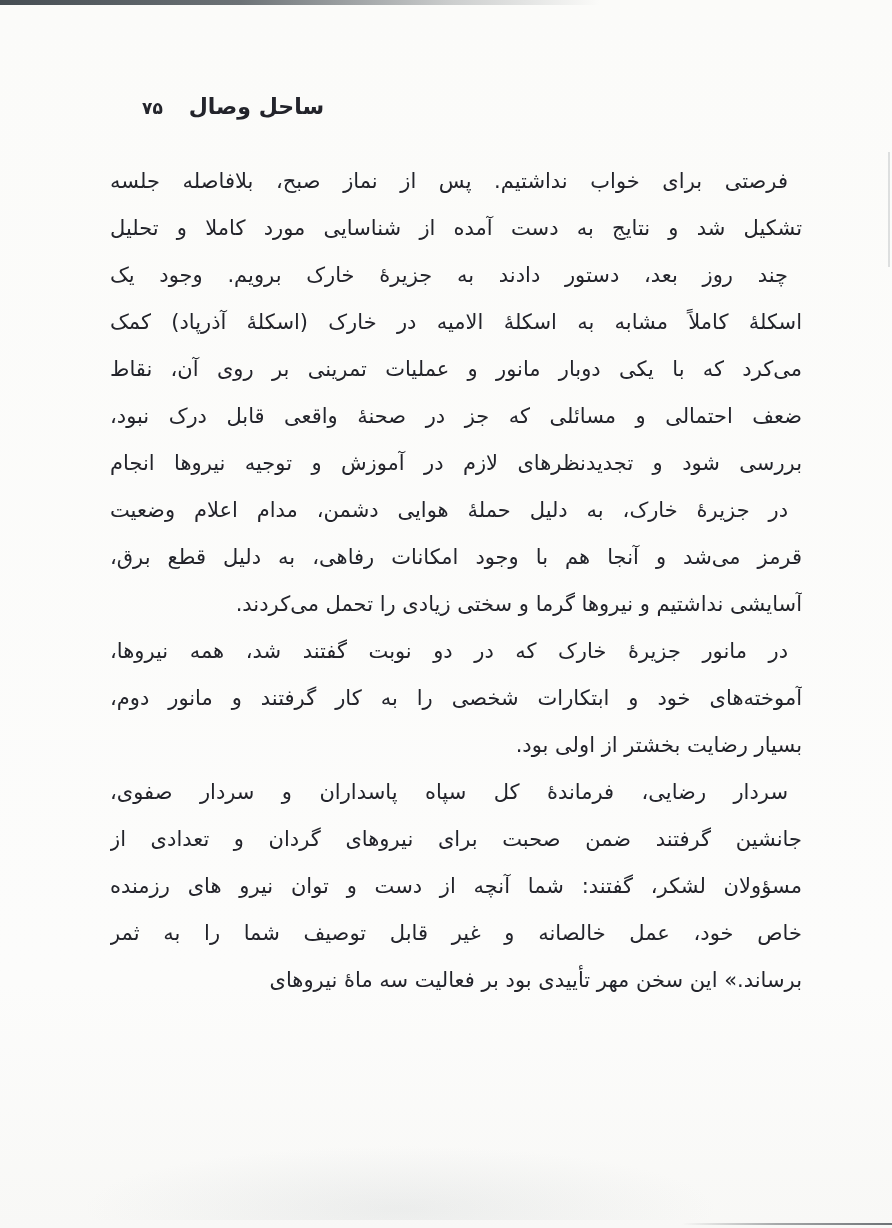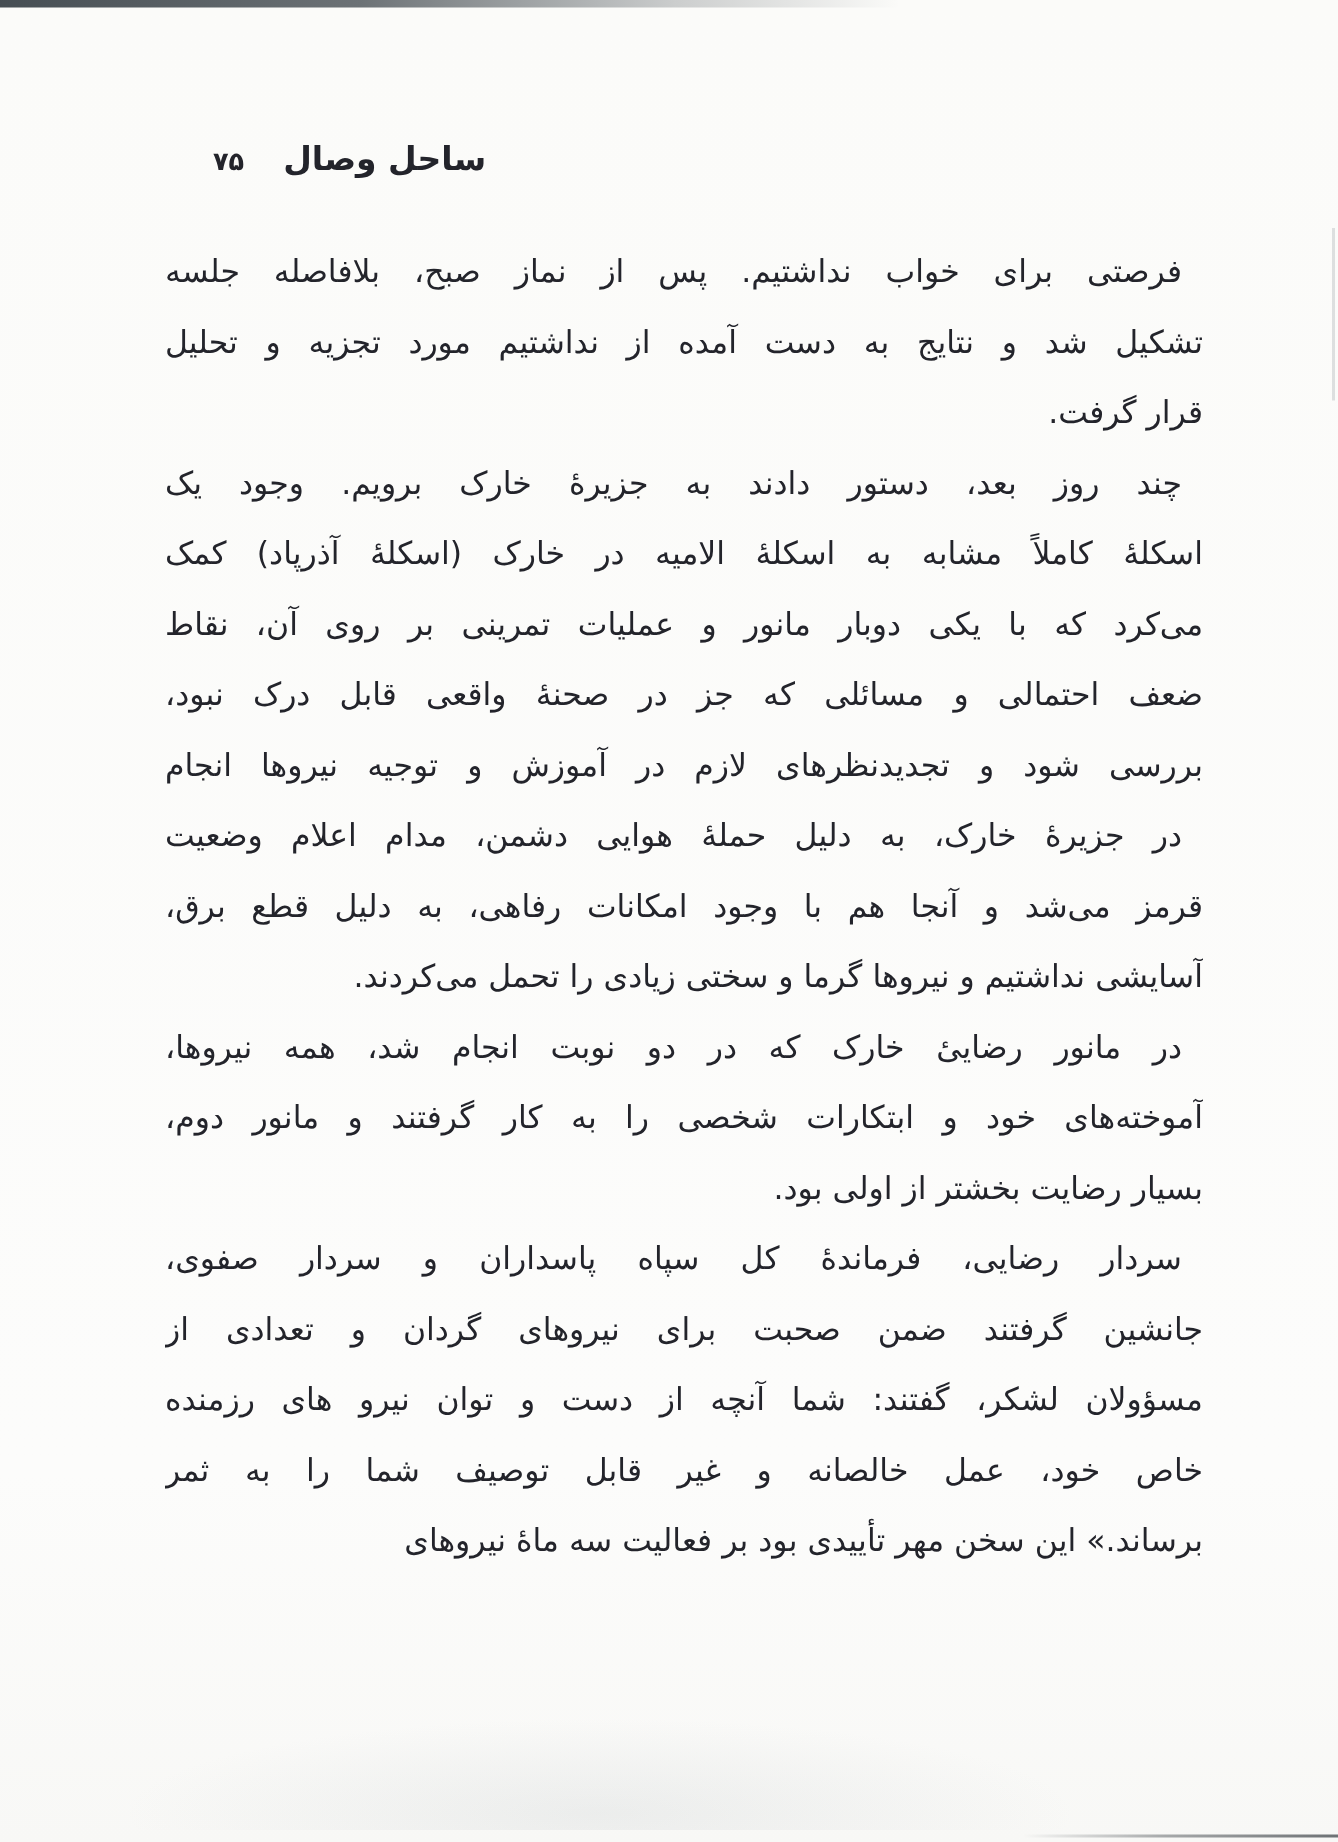--- a/index.html
+++ b/index.html
@@ -103,37 +103,36 @@
   <div class="scan-edge-right"></div>
 
   <header class="running-head">
     <span class="book-title">ساحل وصال</span>
     <span class="page-number">۷۵</span>
   </header>
 
   <main class="text-block">
       <div class="paragraph">
         <div class="line first">فرصتی برای خواب نداشتیم. پس از نماز صبح، بلافاصله جلسه</div>
-        <div class="line">تشکیل شد و نتایج به دست آمده از نداشتیم مورد تجزیه و تحلیل</div>
-        <div class="line last">قرار گرفت.</div>
+        <div class="line">تشکیل شد و نتایج به دست آمده از شناسایی مورد کاملا و تحلیل</div>
       </div>
       <div class="paragraph">
         <div class="line first">چند روز بعد، دستور دادند به جزیرهٔ خارک برویم. وجود یک</div>
         <div class="line">اسکلهٔ کاملاً مشابه به اسکلهٔ الامیه در خارک (اسکلهٔ آذرپاد) کمک</div>
         <div class="line">می‌کرد که با یکی دوبار مانور و عملیات تمرینی بر روی آن، نقاط</div>
         <div class="line">ضعف احتمالی و مسائلی که جز در صحنهٔ واقعی قابل درک نبود،</div>
         <div class="line">بررسی شود و تجدیدنظرهای لازم در آموزش و توجیه نیروها انجام</div>
       </div>
       <div class="paragraph">
         <div class="line first">در جزیرهٔ خارک، به دلیل حملهٔ هوایی دشمن، مدام اعلام وضعیت</div>
         <div class="line">قرمز می‌شد و آنجا هم با وجود امکانات رفاهی، به دلیل قطع برق،</div>
         <div class="line last">آسایشی نداشتیم و نیروها گرما و سختی زیادی را تحمل می‌کردند.</div>
       </div>
       <div class="paragraph">
-        <div class="line first">در مانور رضاییٔ خارک که در دو نوبت انجام شد، همه نیروها،</div>
+        <div class="line first">در مانور جزیرهٔ خارک که در دو نوبت گفتند شد، همه نیروها،</div>
         <div class="line">آموخته‌های خود و ابتکارات شخصی را به کار گرفتند و مانور دوم،</div>
         <div class="line last">بسیار رضایت بخشتر از اولی بود.</div>
       </div>
       <div class="paragraph">
         <div class="line first">سردار رضایی، فرماندهٔ کل سپاه پاسداران و سردار صفوی،</div>
         <div class="line">جانشین گرفتند ضمن صحبت برای نیروهای گردان و تعدادی از</div>
         <div class="line">مسؤولان لشکر، گفتند: شما آنچه از دست و توان نیرو های رزمنده</div>
         <div class="line">خاص خود، عمل خالصانه و غیر قابل توصیف شما را به ثمر</div>
         <div class="line last">برساند.» این سخن مهر تأییدی بود بر فعالیت سه ماهٔ نیروهای</div>
       </div>

